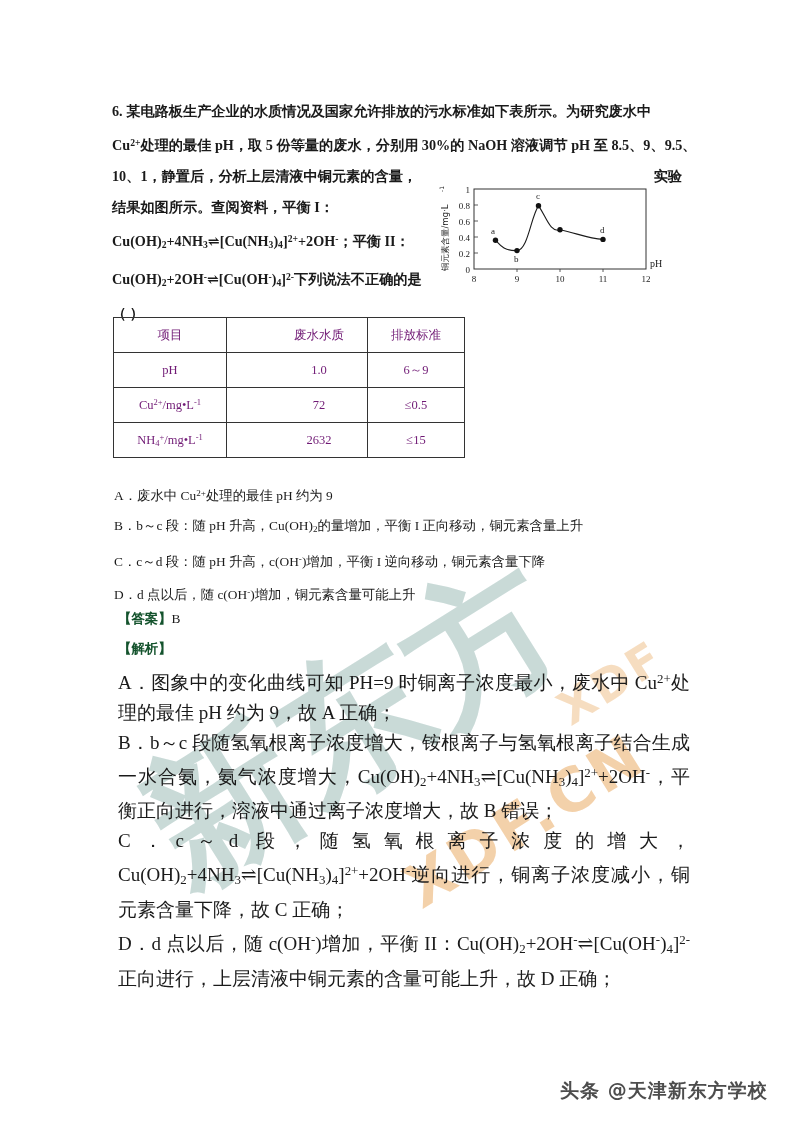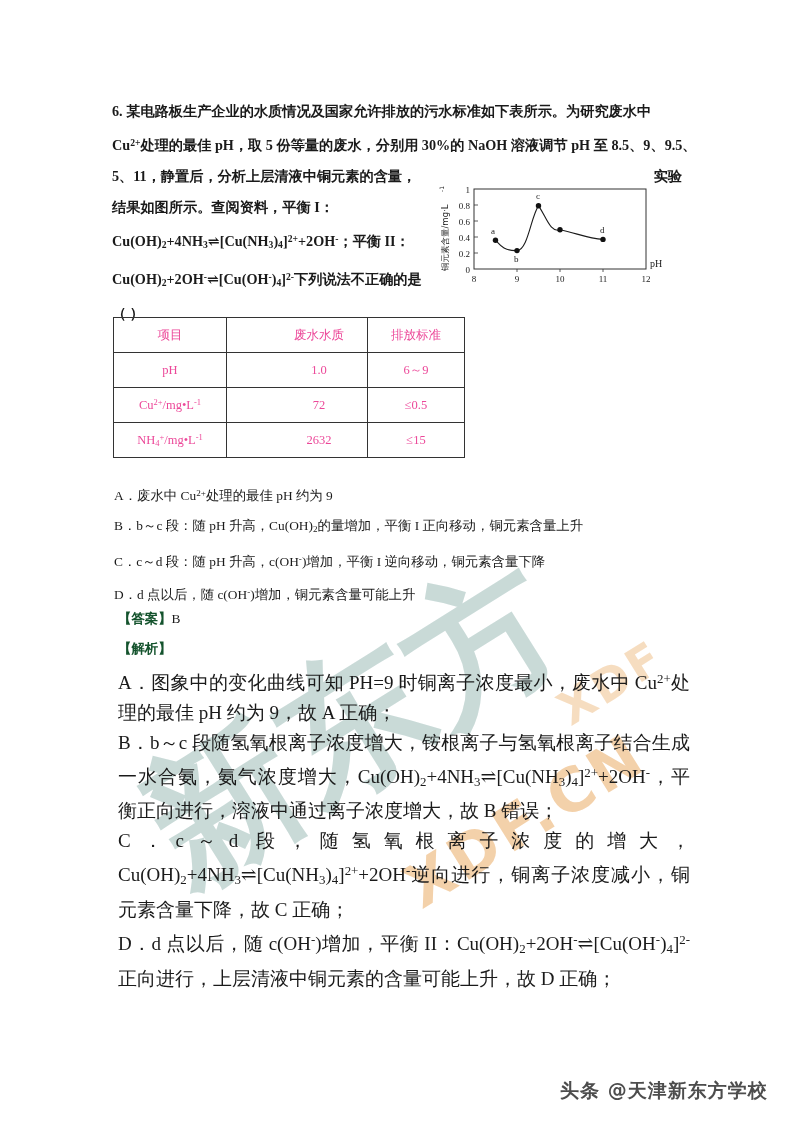--- a/index.html
+++ b/index.html
@@ -119,21 +119,21 @@
     top: 317px;
     border-collapse: collapse;
     font-size: 12.5px;
     font-family: "Liberation Serif", serif;
   }
   #data-table td {
     border: 1px solid #333;
     padding: 6px 4px;
     text-align: center;
     height: 22px;
-    color: #ec4899;
+    color: #701a75;
   }
   #data-table td.c0 { width: 104px; }
   #data-table td.c1 { width: 88px; padding-left: 48px; }
   #data-table td.c2 { width: 88px; }
 
   
   #options {
     position: absolute;
     left: 114px;
     top: 478px;
@@ -203,21 +203,21 @@
       <span>6.</span>
       <span>某电路板生产企业的水质情况及国家允许排放的污水标准如下表所示。为研究废水中</span>
     </div>
 
     <div class="q-line">
       <span>Cu</span><sup>2+</sup><span>处理的最佳 pH，取 5 份等量的废水，分别用 30%的 NaOH 溶液调节 pH 至 8.5、9、9.5、</span>
     </div>
 
     <div class="q-line">
       <span class="ind-right">实验</span>
-      <span>5、11，静置后，分析上层清液中铜元素的含量，</span>
+      <span>10、1，静置后，分析上层清液中铜元素的含量，</span>
     </div>
 
     <div class="q-line">
       <span>结果如图所示。查阅资料，平衡 I：</span>
     </div>
 
     <div class="q-line">
       <span>Cu(OH)</span><sub>2</sub><span>+4NH</span><sub>3</sub><span>⇌[Cu(NH</span><sub>3</sub><span>)</span><sub>4</sub><span>]</span><sup>2+</sup><span>+2OH</span><sup>-</sup><span>；平衡 II：</span>
     </div>
 

